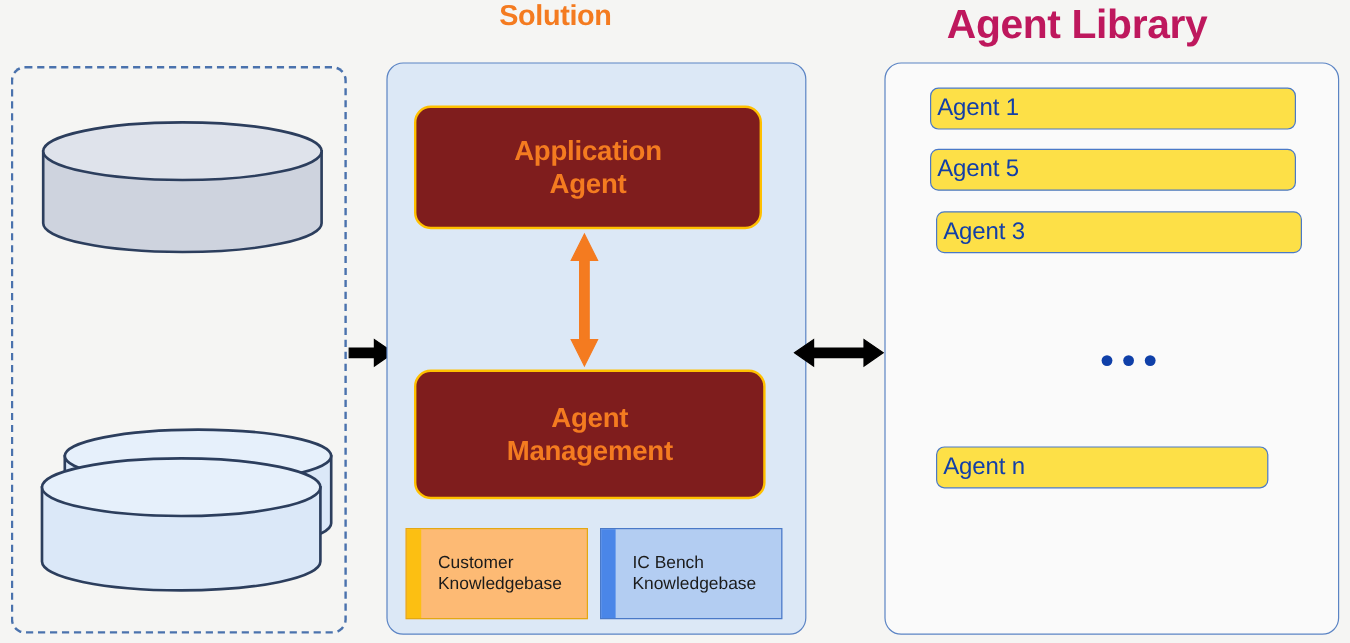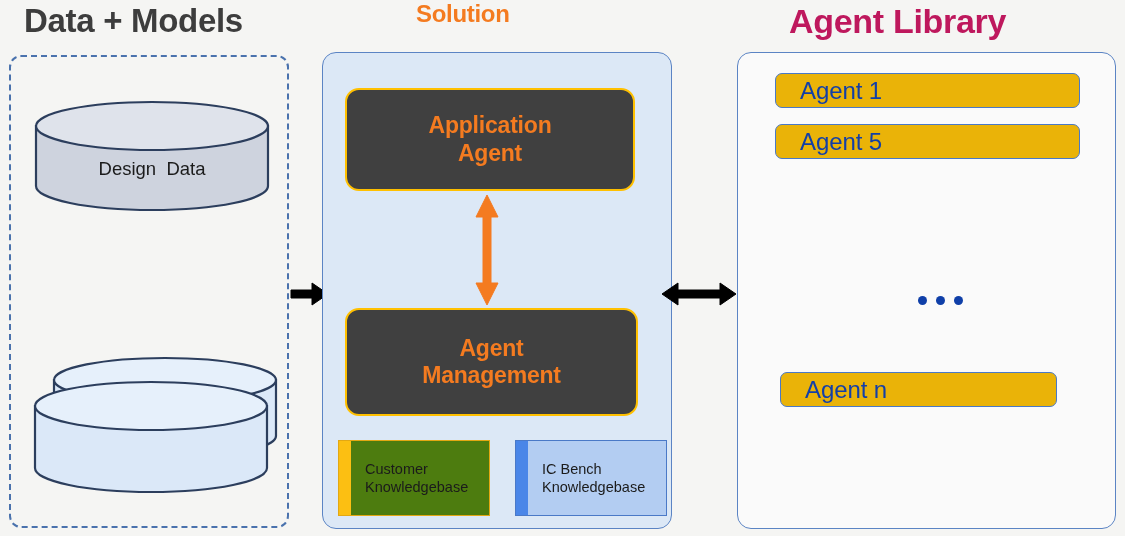--- a/index.html
+++ b/index.html
@@ -49,21 +49,21 @@
   
   #panel-solution{
     position:absolute; left:322px; top:52px; width:350px; height:477px;
     background:#dce8f6;
     border:1.6px solid #5b84c4;
     border-radius:14px;
     box-sizing:border-box;
   }
   .agent-box{
     position:absolute;
-    background:#404040;
+    background:#7f1d1d;
     border:2.2px solid #ffc000;
     border-radius:14px;
     box-sizing:border-box;
     display:flex; align-items:center; justify-content:center;
     text-align:center;
     color:#f47b20;
     font-weight:bold;
     font-size:23px;
     line-height:1.18;
     letter-spacing:-0.2px;
@@ -81,47 +81,47 @@
     display:flex; align-items:center;
     font-size:14.5px;
     line-height:1.25;
     color:#1b1b1b;
     white-space:pre-line;
   }
   .kb .kb-bar{ position:absolute; left:0; top:0; bottom:0; width:12px; }
   .kb .kb-text{ padding-left:26px; }
   #kb-customer{
     left:338px; top:440px; width:152px; height:76px;
-    background:#4d7c0f; border:1.4px solid #e3a813;
+    background:#fdba74; border:1.4px solid #e3a813;
   }
   #kb-customer .kb-bar{ background:#fcbf12; }
   #kb-icbench{
     left:500px; top:440px; width:152px; height:76px;
-    background:#b3cdf2; border:1.4px solid #4a79c7;margin-left:15px;
+    background:#b3cdf2; border:1.4px solid #4a79c7;
   }
   #kb-icbench .kb-bar{ background:#4a86e8; }
 
   
   #panel-library{
     position:absolute; left:737px; top:52px; width:379px; height:477px;
     background:#fafafa;
     border:1.6px solid #5b84c4;
     border-radius:14px;
     box-sizing:border-box;
   }
   .agent-pill{
     position:absolute;
-    background:#eab308;
+    background:#fde047;
     border:1.5px solid #4a79c7;
     border-radius:7px;
     box-sizing:border-box;
     display:flex; align-items:center;
     color:#123fa8;
-    font-size:24px;
-    padding-left:24px;
+    font-size:20px;
+    padding-left:5px;
     letter-spacing:-0.1px;
   }
   #pill-1{ left:775px; top:73px; width:305px; height:35px; }
   #pill-2{ left:775px; top:124px; width:305px; height:35px; }
   #pill-3{ left:780px; top:176px; width:305px; height:35px; }
   #pill-n{ left:780px; top:372px; width:277px; height:35px; }
 
   #library-ellipsis{
     position:absolute; left:918px; top:296px;
     display:flex; gap:9px; align-items:center;
@@ -133,34 +133,32 @@
 
   
   #arrow-data-to-solution{ position:absolute; left:290px; top:280px; }
   #arrow-solution-to-library{ position:absolute; left:661px; top:280px; }
 </style>
 </head>
 <body>
 
 <div class="canvas">
 
-  <div class="col-title" id="title-data">Data + Models</div>
 
   <div class="col-title" id="title-solution">Solution</div>
 
   <div class="col-title" id="title-library">Agent Library</div>
 
   <div id="panel-data"></div>
 
   <div class="cyl" id="cyl-design">
     <svg width="236" height="112" viewBox="0 0 236 112">
       <path d="M2,26 L2,86 A116,24 0 0 0 234,86 L234,26 Z" fill="#ced3de" stroke="#2c3e5d" stroke-width="2.2"></path>
       <ellipse cx="118" cy="26" rx="116" ry="24" fill="#dfe3eb" stroke="#2c3e5d" stroke-width="2.2"></ellipse>
     </svg>
-    <div class="cyl-label">Design  Data</div>
   </div>
 
   <div class="cyl" id="cyl-lang">
     <svg width="250" height="142" viewBox="0 0 250 142">
 
       <path d="M22,22 L22,78 A111,22 0 0 0 244,78 L244,22 Z" fill="#dbe8f8" stroke="#2c3e5d" stroke-width="2.2"></path>
       <ellipse cx="133" cy="22" rx="111" ry="22" fill="#e6f0fb" stroke="#2c3e5d" stroke-width="2.2"></ellipse>
 
       <path d="M3,48 L3,110 A116,24 0 0 0 235,110 L235,48 Z" fill="#dbe8f8" stroke="#2c3e5d" stroke-width="2.2"></path>
       <ellipse cx="119" cy="48" rx="116" ry="24" fill="#e6f0fb" stroke="#2c3e5d" stroke-width="2.2"></ellipse>
@@ -210,20 +208,23 @@
   </div>
 
   <div id="panel-library"></div>
 
   <div class="agent-pill" id="pill-1">
     <span>Agent 1</span>
   </div>
   <div class="agent-pill" id="pill-2">
     <span>Agent 5</span>
   </div>
+  <div class="agent-pill" id="pill-3">
+    <span>Agent 3</span>
+  </div>
 
   <div id="library-ellipsis">
     <span></span>
       <span></span>
       <span></span>
   </div>
 
   <div class="agent-pill" id="pill-n">
     <span>Agent n</span>
   </div>

